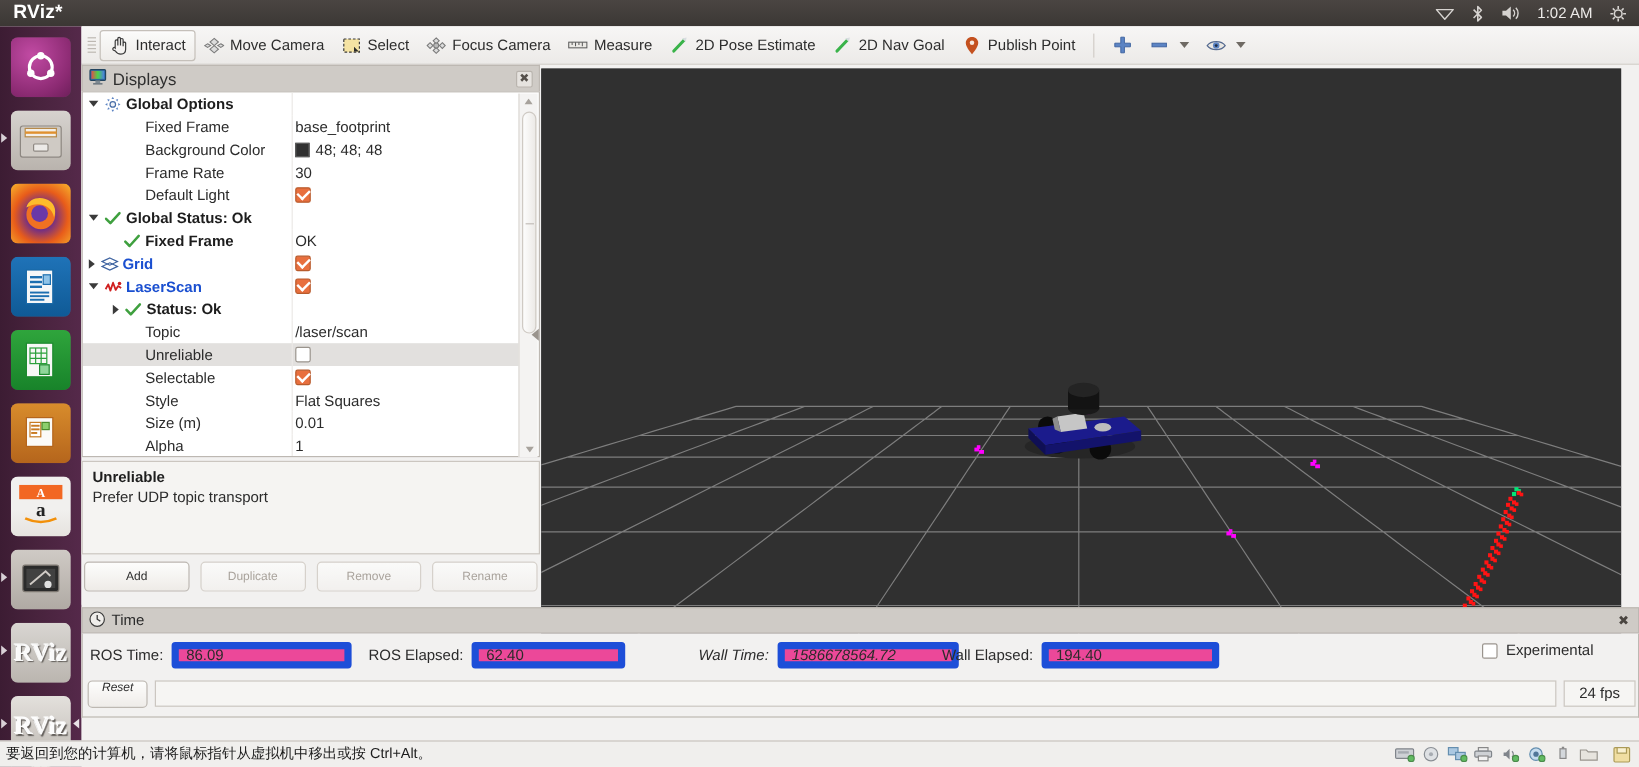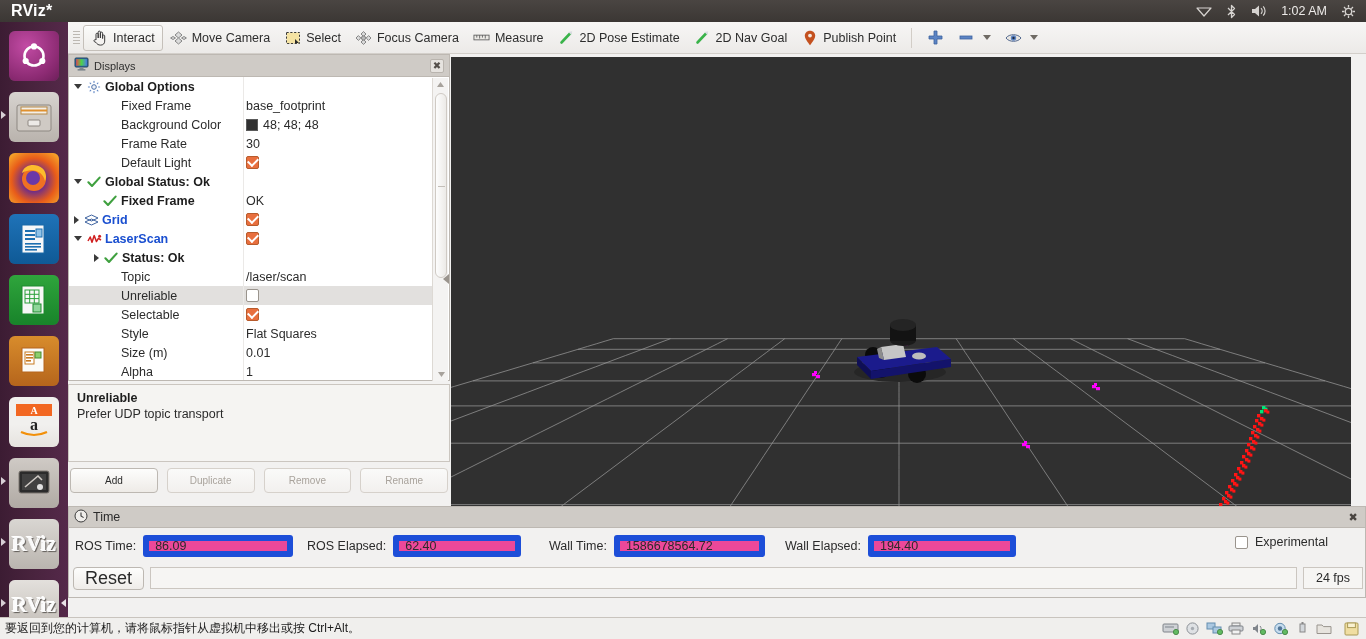--- a/index.html
+++ b/index.html
@@ -44,21 +44,21 @@
   .tbsep { width:1px; height:20px; background:#d2cdc7; margin:0 8px; }
   .ticon { width:17px; height:17px; display:inline-flex; align-items:center; justify-content:center; }
   .caret { width:0;height:0;border-left:4px solid transparent;border-right:4px solid transparent;
     border-top:5px solid #6f6a64; margin-left:3px; }
 
   
   #displays { position:absolute; left:0; top:32px; width:382px; height:450px;
     background:#f2f1f0; }
   .dockhdr { height:22px; background:#cfcbc6; display:flex; align-items:center; padding:0 5px;
     border:1px solid #bdb8b2; border-bottom:none; }
-  .dockhdr .t { font-size:11px; color:#2f2f2f; margin-left:5px; }
+  .dockhdr .t { font-size:14px; color:#2f2f2f; margin-left:5px; }
   .dockhdr .x { margin-left:auto; width:14px; height:14px; border-radius:2px; background:#e6e3df;
     border:1px solid #b9b4ae; display:flex; align-items:center;justify-content:center;
     font-size:10px; color:#55504b; line-height:1;}
   #treewrap { position:absolute; left:0; top:22px; width:382px; height:305px; background:#fff;
     border:1px solid #bdb8b2; }
   #tree { position:absolute; left:0; top:0; width:364px; height:303px; overflow:hidden; }
   .trow { height:19px; display:flex; align-items:center; font-size:12.5px; }
   .trow.sel { background:#e2e0de; }
   .tleft { width:174px; display:flex; align-items:center; height:19px; }
   .tright { flex:1; height:19px; display:flex; align-items:center; padding-left:2px; border-left:1px solid #ebe9e7;}
@@ -110,21 +110,21 @@
   #timehdr { height:22px; background:#cfcbc6; display:flex; align-items:center; padding:0 5px;
     border:1px solid #bdb8b2; }
   #timebody { position:absolute; left:0; top:22px; width:1298px; height:70px; background:#f2f1f0;
     border:1px solid #bdb8b2; border-top:none; }
   .trowf { position:absolute; top:7px; display:flex; align-items:center; gap:7px; }
   .tfield { height:22px; border:6px solid #1d4ed8; border-radius:3px; background:#ec4899;
     display:flex; align-items:center; padding:0 6px; font-size:12.5px; }
   .tlab { font-size:12.5px; color:#2b2b2b; white-space:nowrap; }
   #resetrow { position:absolute; left:4px; top:37px; width:1290px; height:26px; display:flex; align-items:center; gap:6px;}
   #resetbtn { height:23px; padding:0 11px; border:1px solid #bdb8b2; border-radius:4px;
-    background:linear-gradient(#fdfdfc,#efeceA); background:linear-gradient(#fdfdfc,#efece9); font-size:18px;}
+    background:linear-gradient(#fdfdfc,#efeceA); background:linear-gradient(#fdfdfc,#efece9); font-size:10px;font-style:italic;}
   #slidertrack { flex:1; height:22px; background:#f6f5f3; border:1px solid #cbc6c0; }
   #fps { width:60px; height:22px; border:1px solid #cbc6c0; background:#f6f5f3; font-size:12.5px;
     display:flex; align-items:center; justify-content:center; }
   .xclose { width:14px;height:14px; display:flex;align-items:center;justify-content:center;
     font-size:11px; color:#4a4540; margin-left:auto; }
 
   
   #vmbar { position:absolute; left:0; top:617px; width:1366px; height:22px;
     background:#f0efed; border-top:1px solid #c9c4be; display:flex; align-items:center; }
   #vmtext { font-size:12px; color:#1c1c1c; margin-left:5px; white-space:nowrap; }
@@ -774,21 +774,21 @@
     </div>
     <div id="timebody">
       <div class="trowf" style="left:6px;">
         <span class="tlab">ROS Time:</span>
         <span class="tfield" style="width:150px;">86.09</span>
       </div>
       <div class="trowf" style="left:238px;">
         <span class="tlab">ROS Elapsed:</span>
         <span class="tfield" style="width:128px;">62.40</span>
       </div>
-      <div class="trowf" style="left:480px;">
+      <div class="trowf" style="left:513px;font-style:italic;">
         <span class="tlab">Wall Time:</span>
         <span class="tfield" style="width:151px;">1586678564.72</span>
       </div>
       <div class="trowf" style="left:716px;">
         <span class="tlab">Wall Elapsed:</span>
         <span class="tfield" style="width:148px;">194.40</span>
       </div>
       <div class="trowf" style="left:1166px;">
         <span class="chk"></span>
         <span class="tlab">Experimental</span>

